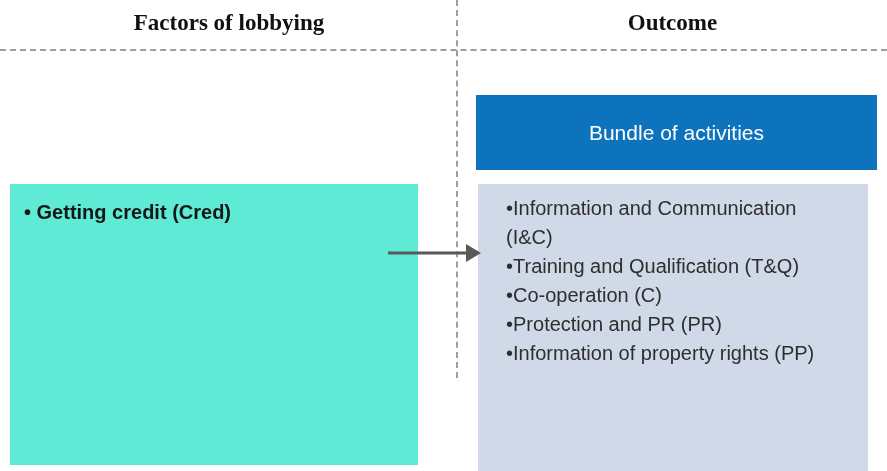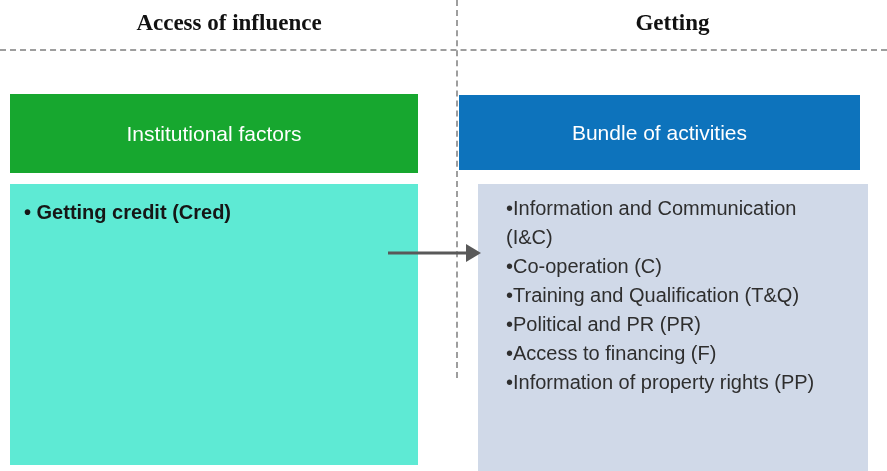--- a/index.html
+++ b/index.html
@@ -53,21 +53,21 @@
     justify-content: center;
     color: #ffffff;
     font-size: 21px;
   }
   .bar.green {
     left: 10px; top: 94px;
     width: 408px; height: 79px;
     background: #17a72f;
   }
   .bar.blue {
-    left: 459px; top: 95px;
+    left: 476px; top: 95px;
     width: 401px; height: 75px;
     background: #0d73bc;
     text-align: center;
   }
 
   
   .panel {
     position: absolute;
     box-sizing: border-box;
   }
@@ -100,46 +100,42 @@
     position: absolute;
     left: 388px; top: 240px;
     width: 94px; height: 26px;
   }
 </style>
 </head>
 <body>
 
 <div class="canvas">
 
-  <div class="col-header left">Access of influence</div>
+  <div class="col-header left">Factors of lobbying</div>
 
-  <div class="col-header right">Getting</div>
+  <div class="col-header right">Outcome</div>
 
   <div class="h-divider"></div>
   <div class="v-divider"></div>
 
-  <div class="bar green">
-    <span>Institutional factors</span>
-  </div>
 
   <div class="bar blue">
     <span>Bundle of activities</span>
   </div>
 
   <div class="panel green-light" id="left-list">
       <div class="bullet-item bold">• Getting credit (Cred)</div>
     </div>
 
   <div class="panel blue-light" id="right-list">
       <div class="bullet-item">•Information and Communication
 (I&amp;C)</div>
+      <div class="bullet-item">•Training and Qualification (T&amp;Q)</div>
       <div class="bullet-item">•Co-operation (C)</div>
-      <div class="bullet-item">•Training and Qualification (T&amp;Q)</div>
-      <div class="bullet-item">•Political and PR (PR)</div>
-      <div class="bullet-item">•Access to financing (F)</div>
+      <div class="bullet-item">•Protection and PR (PR)</div>
       <div class="bullet-item">•Information of property rights (PP)</div>
     </div>
 
   <div class="arrow-wrap">
     <svg width="94" height="26" viewBox="0 0 94 26" xmlns="http://www.w3.org/2000/svg">
       <line x1="0" y1="13" x2="80" y2="13" stroke="#595959" stroke-width="3"></line>
       <path d="M 78 4 L 93 13 L 78 22 Z" fill="#595959"></path>
     </svg>
   </div>
 

